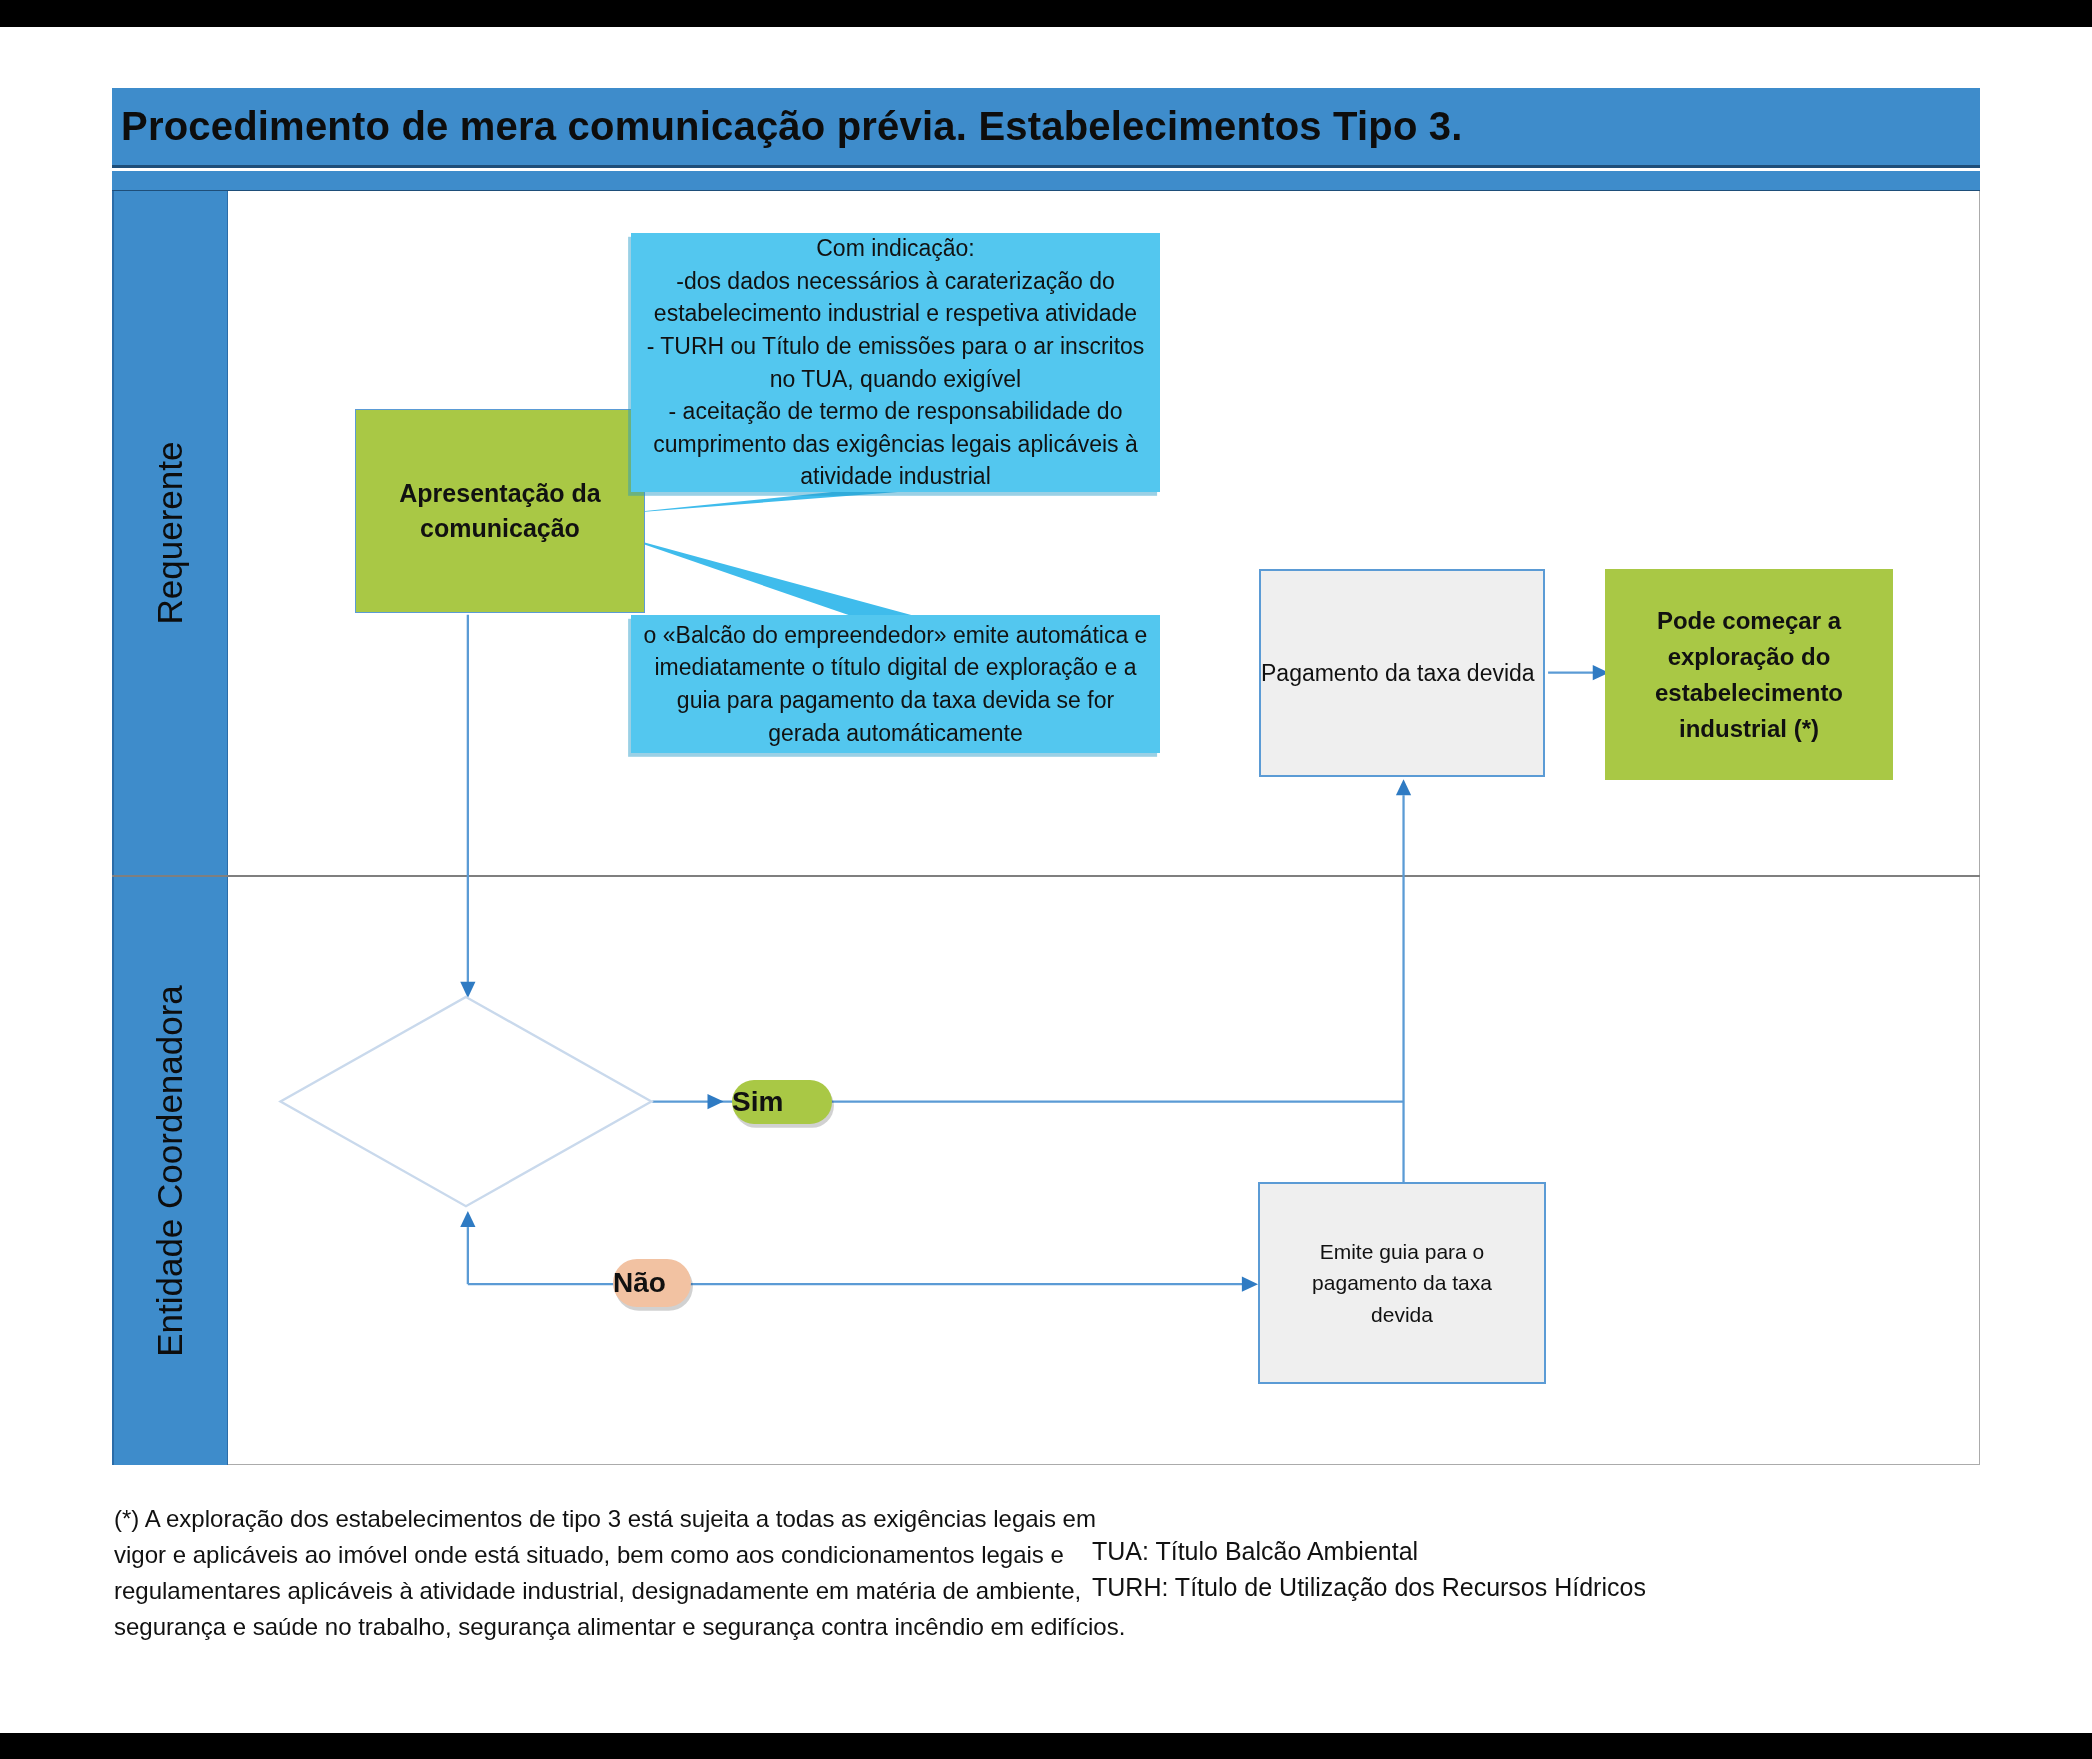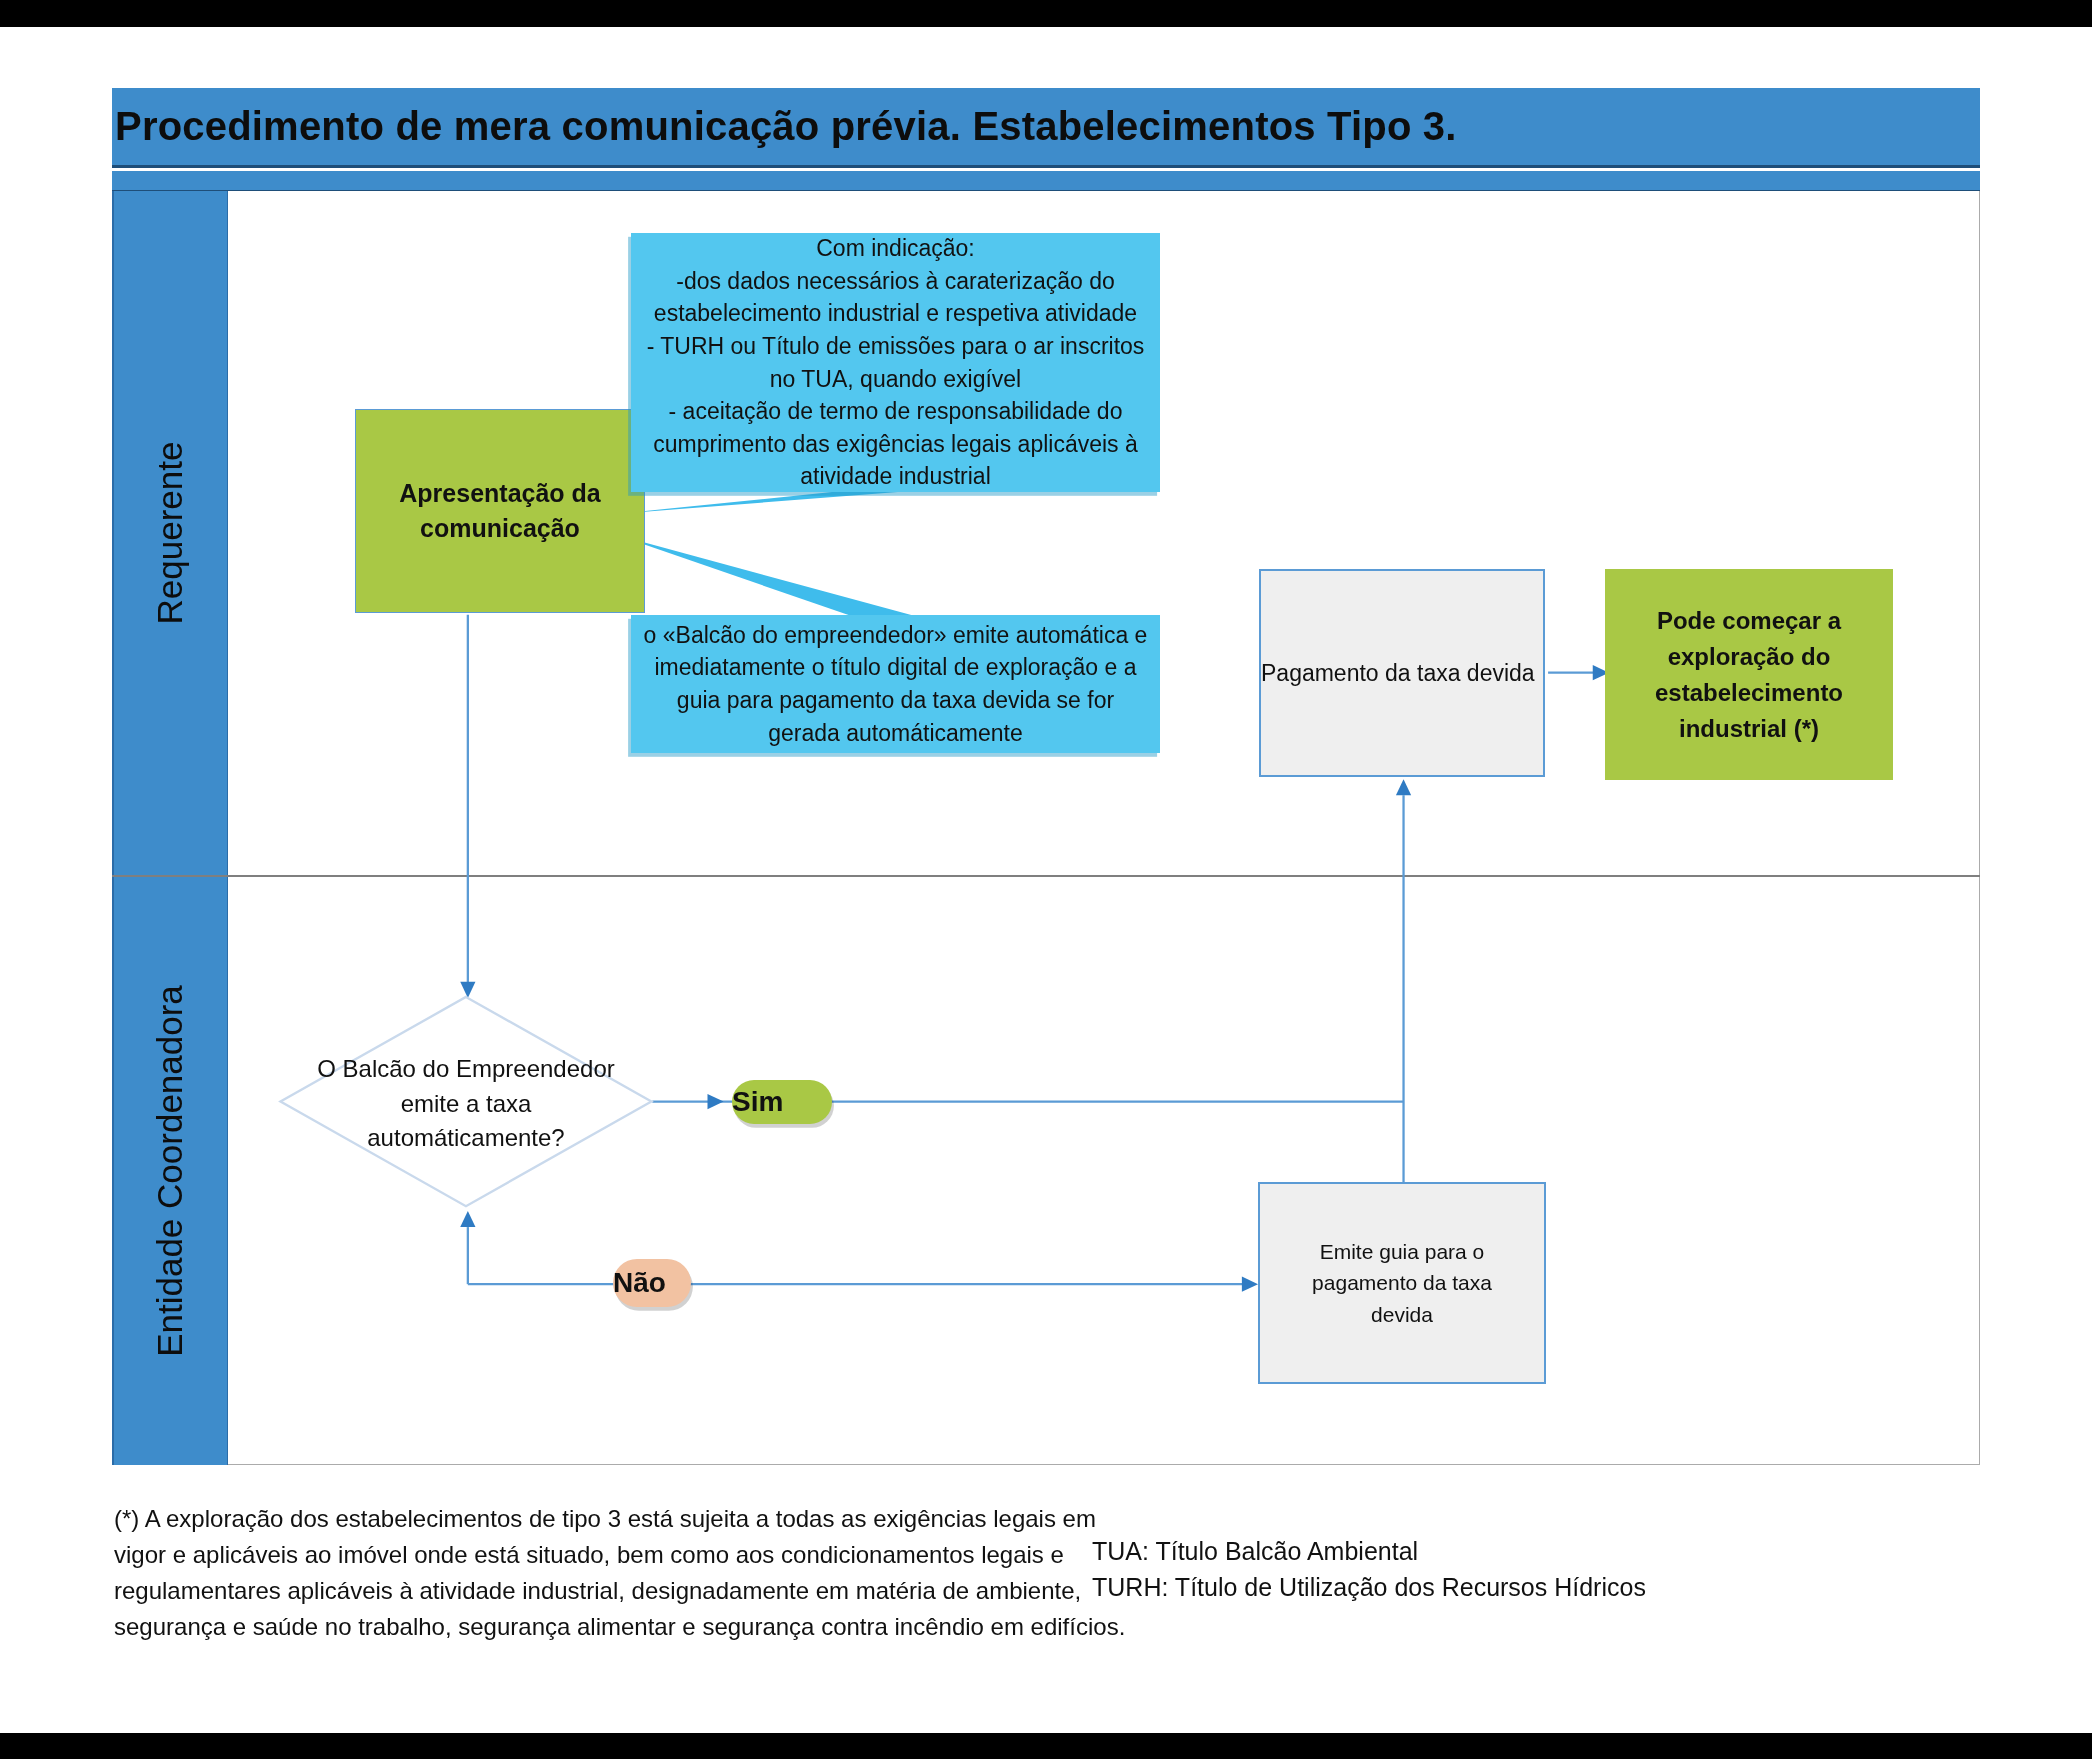--- a/index.html
+++ b/index.html
@@ -10,21 +10,21 @@
   }
   html,body{margin:0;padding:0;background:#ffffff;}
   .page{position:relative;width:2092px;height:1760px;background:#ffffff;overflow:hidden;
         font-family:"Liberation Sans",sans-serif;color:#111;}
   .black-bar{position:absolute;left:0;width:2092px;height:27px;background:#000;}
   .black-bar.top{top:0;} .black-bar.bottom{top:1733px;}
 
   .header-bar{position:absolute;left:112px;top:88px;width:1868px;height:80px;
       background:var(--lane-blue);border-bottom:3.8px solid var(--header-divider);
       display:flex;align-items:center;box-sizing:border-box;}
-  .header-title{font-size:40px;font-weight:bold;color:#0d0d0d;padding-left:3px;letter-spacing:0.2px;}
+  .header-title{font-size:40px;font-weight:bold;color:#0d0d0d;padding-left:9px;letter-spacing:0.2px;}
   .header-subband{position:absolute;left:112px;top:171px;width:1868px;height:20px;
       background:var(--lane-blue);border-bottom:1.9px solid var(--header-divider);box-sizing:border-box;}
 
   .lane-strip{position:absolute;left:112px;top:191px;width:116px;height:1274px;
       background:var(--lane-blue);border-left:2.9px solid var(--lane-border);
       border-right:1.9px solid var(--lane-border);box-sizing:border-box;}
   .lane-label{position:absolute;left:112px;width:116px;display:flex;align-items:center;justify-content:center;}
   .lane-label span{transform:rotate(-90deg);white-space:nowrap;font-size:35px;color:#0d0d0d;}
   .lane-label.requerente{top:190px;height:686px;}
   .lane-label.coordenadora{top:876px;height:589px;}
@@ -125,23 +125,20 @@
   </div>
 
   <div class="node pagamento">
     <span>Pagamento da taxa devida</span>
   </div>
 
   <div class="node green-box pode-box">
     <span>Pode começar a exploração do estabelecimento industrial (*)</span>
   </div>
 
-  <div class="node diamond-text">
-    <span>O Balcão do Empreendedor emite a taxa automáticamente?</span>
-  </div>
 
   <div class="node pill pill-sim">
     <span>Sim</span>
   </div>
 
   <div class="node pill pill-nao">
     <span>Não</span>
   </div>
 
   <div class="node emite-box">

